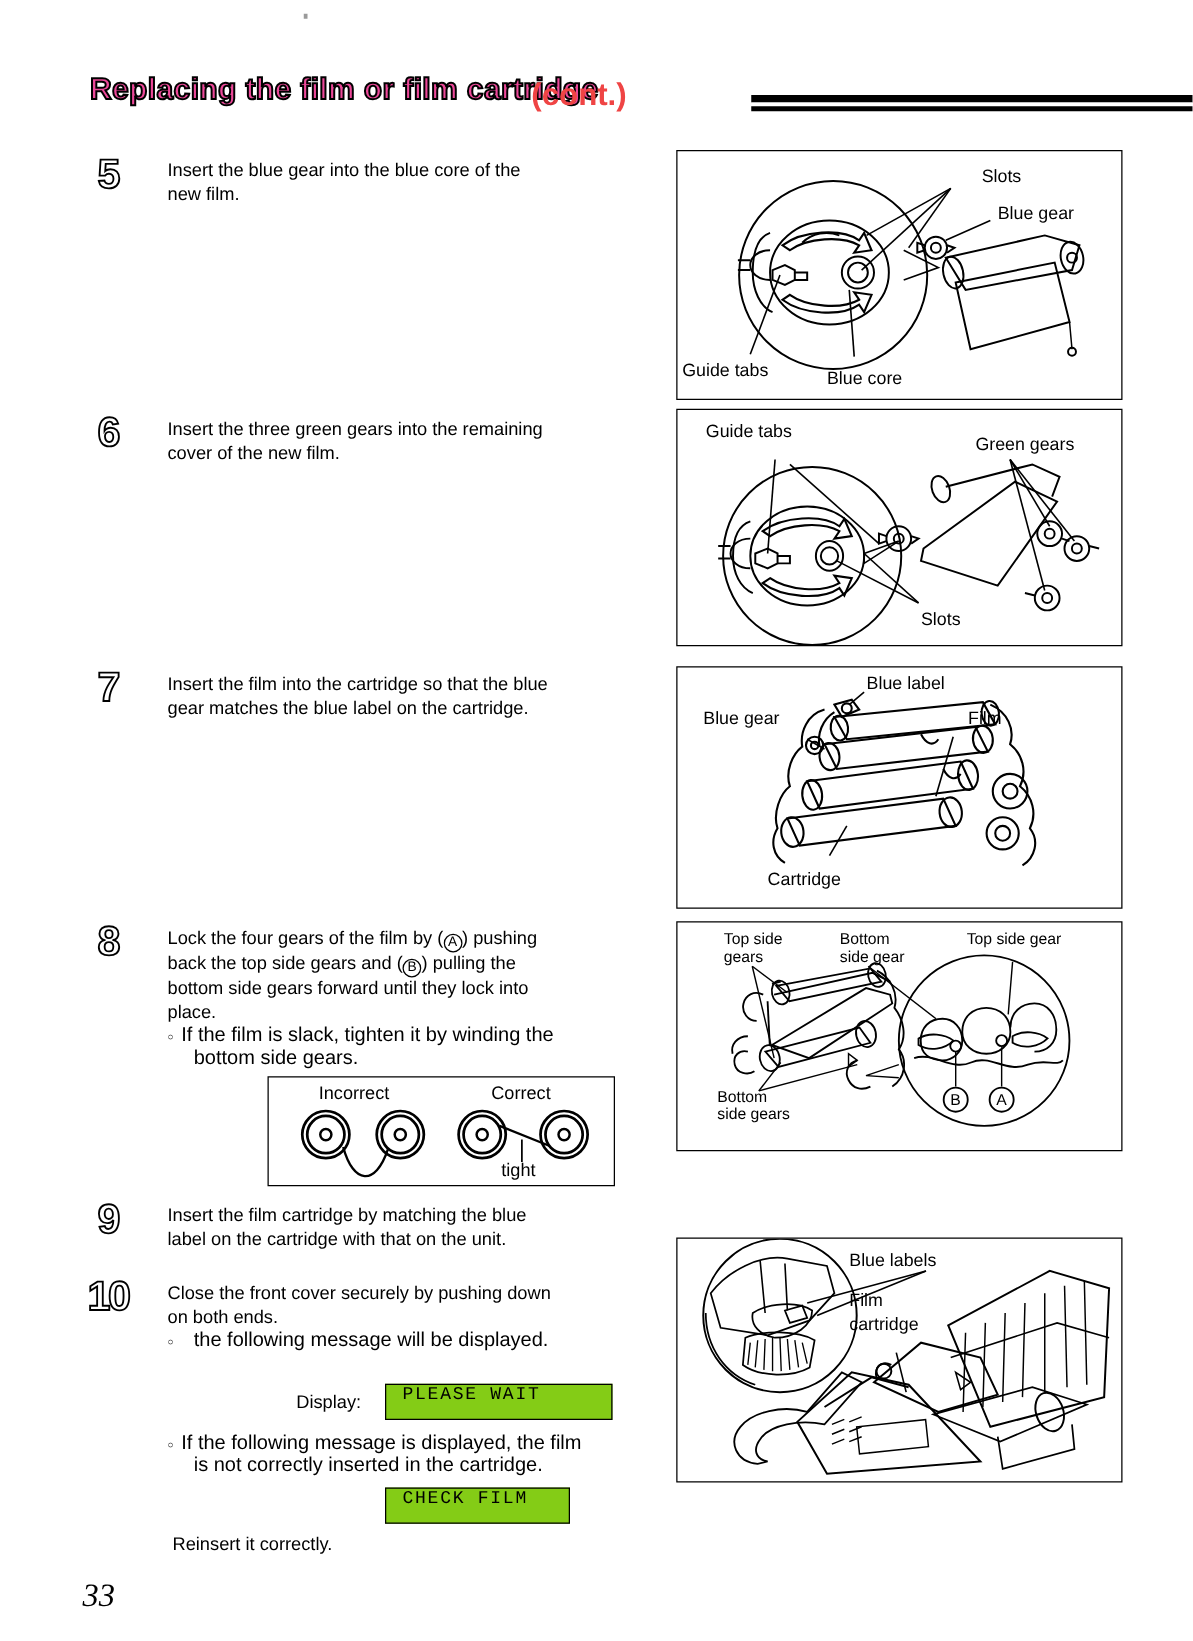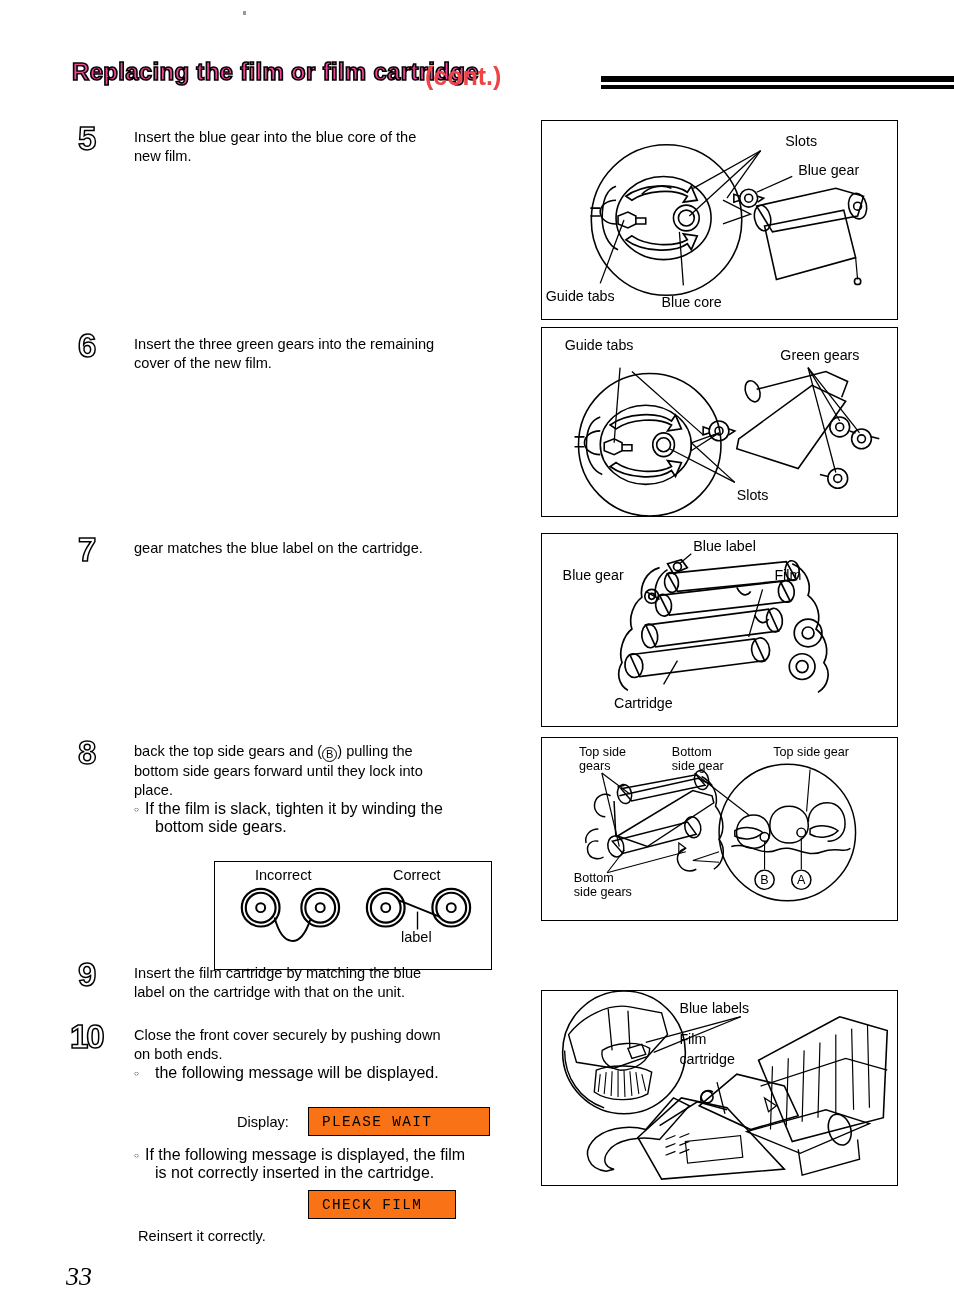--- a/index.html
+++ b/index.html
@@ -59,32 +59,32 @@
   .bullet-text { display:block; }
   .circ {
     display:inline-block;
     border:1.4px solid #000; border-radius:50%;
     width:15px; height:15px; line-height:13px; text-align:center;
     font-size:11px; vertical-align:-2px;
   }
 
   
   .slack-box {
-    position:absolute; left:214px; top:861px; width:278px; height:109px;
+    position:absolute; left:214px; top:861px; width:278px; height:88px;
     border:1.6px solid #000; background:#fff;
   }
   .slack-label { position:absolute; font-size:14.5px; }
 
   
   .disp-label { position:absolute; font-size:14.6px; }
   .msg-box {
-    position:absolute; border:1.7px solid #000; background:#f97316;
+    position:absolute; border:1.7px solid #000; background:#84cc16;
     font-family:"Liberation Mono", monospace;
     font-size:14.4px; letter-spacing:1.4px;
-    display:flex; align-items:center; padding-left:13px;
+    display:flex; align-items:flex-start; padding-left:13px;
   }
 
   
   .fig {
     position:absolute; left:541px; width:357px;
     border:1.6px solid #000; background:#fff;
   }
   .fig svg { display:block; width:100%; height:100%; }
   .flab { font-family:"Liberation Sans", sans-serif; font-size:14.4px; fill:#000; }
 
@@ -123,27 +123,29 @@
     <div class="step-num">6</div>
     <div class="step-body">
       <p>Insert the three green gears into the remaining</p>
       <p>cover of the new film.</p>
     </div>
   </div>
 
   <div class="step" style="left:78px; top:535px;">
     <div class="step-num">7</div>
     <div class="step-body">
+      <p>Insert the film into the cartridge so that the blue</p>
       <p>gear matches the blue label on the cartridge.</p>
     </div>
   </div>
 
   <div class="step" style="left:78px; top:738px;">
     <div class="step-num">8</div>
     <div class="step-body">
+      <p>Lock the four gears of the film by (<span class="circ">A</span>) pushing</p>
       <p>back the top side gears and (<span class="circ">B</span>) pulling the</p>
       <p>bottom side gears forward until they lock into</p>
       <p>place.</p>
       <div class="bullet">
         <span class="bullet-text">If the film is slack, tighten it by winding the</span>
         <span class="bullet-text" style="padding-left:10px">bottom side gears.</span>
       </div>
     </div>
   </div>
 
@@ -164,21 +166,21 @@
         <circle cx="172" cy="46" r="4.5" stroke-width="2"></circle>
         <circle cx="238" cy="46" r="19"></circle>
           <circle cx="238" cy="46" r="15"></circle>
         <circle cx="238" cy="46" r="4.5" stroke-width="2"></circle>
         <path d="M186 39 L226 55" stroke-width="1.9"></path>
         <path d="M204 50 L204 68" stroke-width="1.4"></path>
       </g>
     </svg>
     <span class="slack-label" style="left:40px; top:5px;">Incorrect</span>
     <span class="slack-label" style="left:178px; top:5px;">Correct</span>
-    <span class="slack-label" style="left:186px; top:67px;">label</span>
+    <span class="slack-label" style="left:186px; top:67px;">tight</span>
   </div>
 
   <div class="step" style="left:78px; top:960px;">
     <div class="step-num">9</div>
     <div class="step-body">
       <p>Insert the film cartridge by matching the blue</p>
       <p>label on the cartridge with that on the unit.</p>
     </div>
   </div>
 

